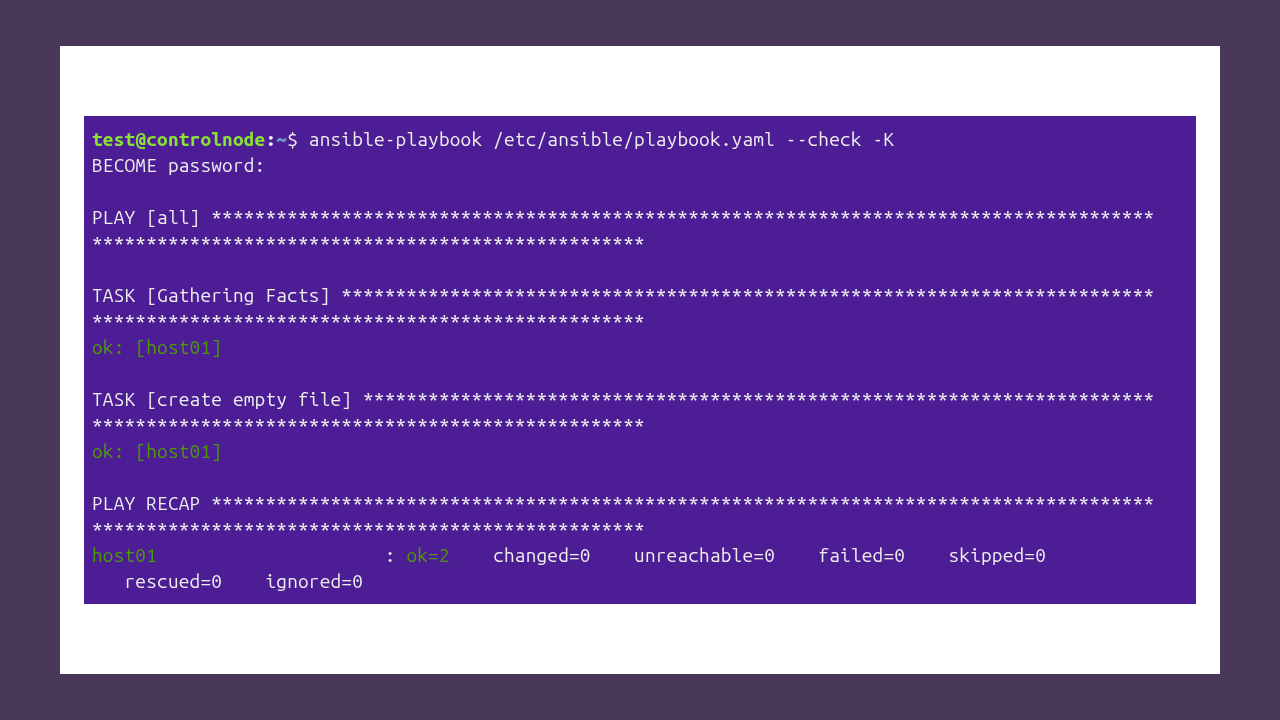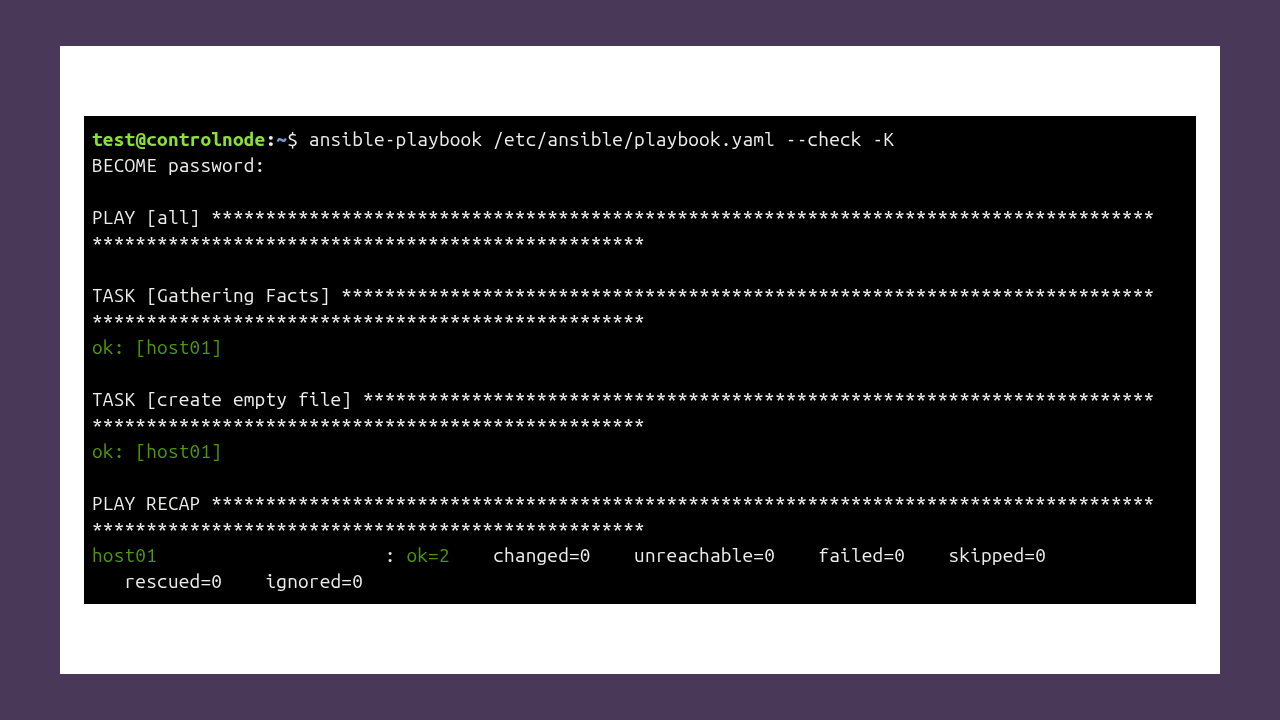--- a/index.html
+++ b/index.html
@@ -10,21 +10,21 @@
     align-items: center;
     justify-content: center;
     font-family: "Ubuntu Mono", "DejaVu Sans Mono", "Consolas", monospace;
   }
   .paper {
     background: #ffffff;
     width: 1160px;
     padding: 70px 24px 70px 24px;
   }
   .terminal {
-    background: #000000;
+    background: #4c1d95;
     color: #eeeeec;
     font-size: 19px;
     line-height: 1.37;
     padding: 10px 0 10px 8px;
     white-space: pre;
     overflow: hidden;
     letter-spacing: 0.2px;
   }
   .user { color: #8ae234; font-weight: bold; }
   .host { color: #8ae234; font-weight: bold; }

